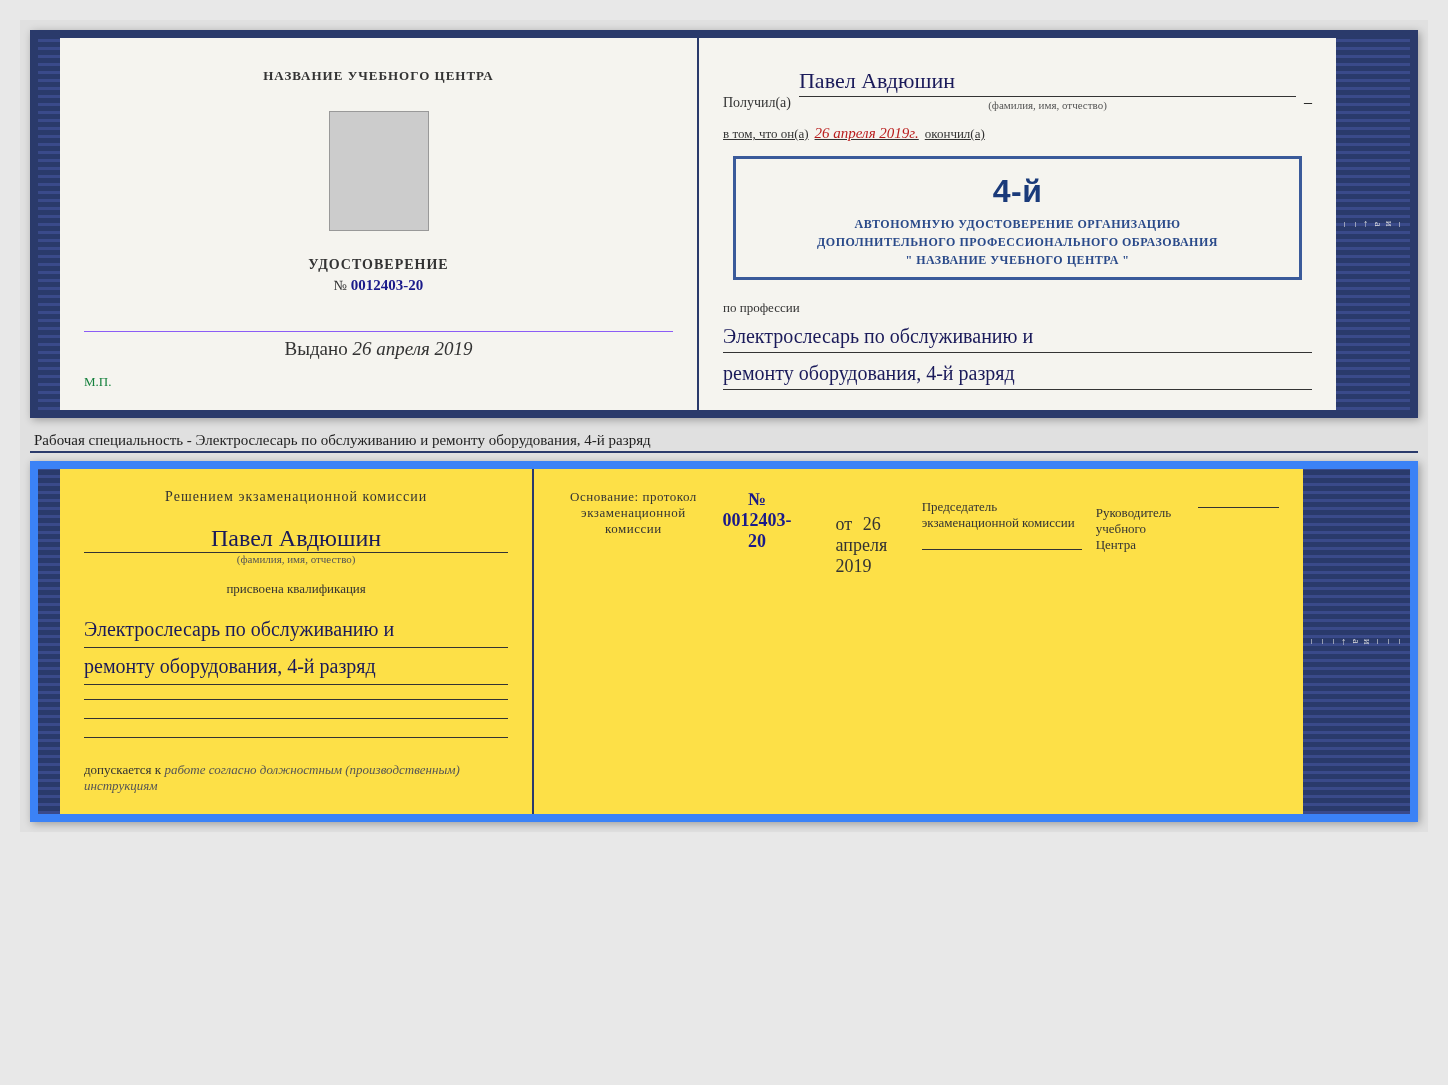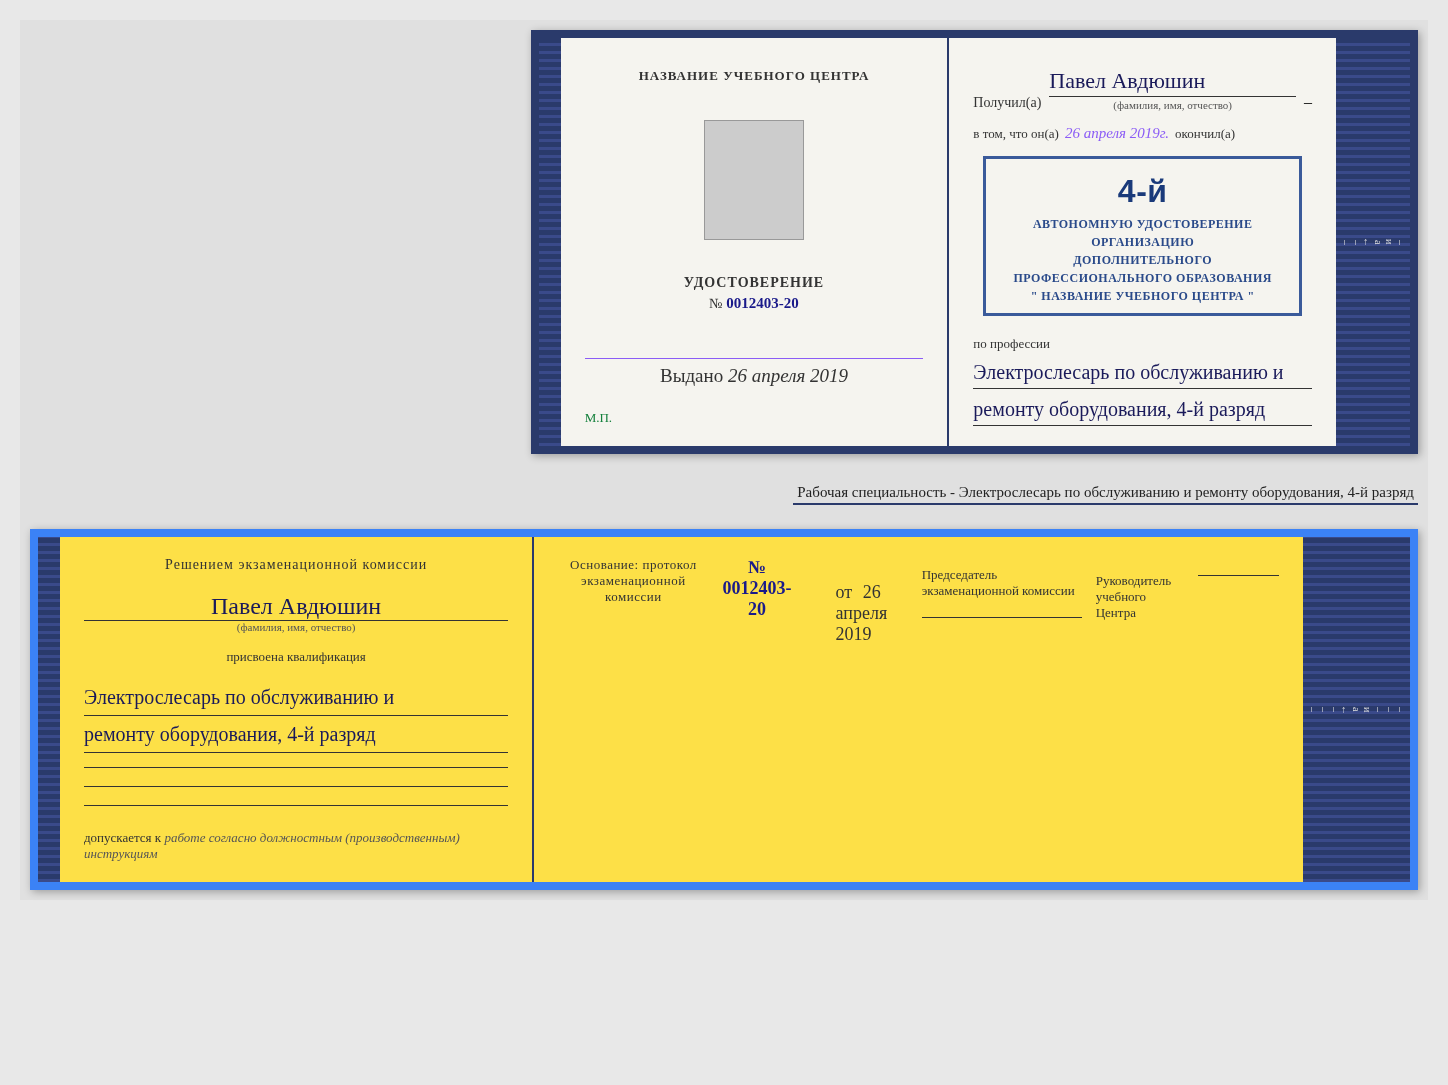--- a/index.html
+++ b/index.html
@@ -7,24 +7,23 @@
       background: #e8e8e8;
       font-family: 'Times New Roman', Times, serif;
       padding: 20px;
       width: 1448px;
       min-height: 1085px;
     }
 
     .page-wrapper {
       display: flex;
       flex-direction: column;
-      gap: 22px;
+      gap: 6px;
       background: #e0e0e0;
       padding: 10px;
-      align-items: flex-end;
     }
 
     
     .document-top {
       display: flex;
       border: 8px solid #2a3a6b;
       background: #f5f4ef;
       position: relative;
       box-shadow: 2px 2px 8px rgba(0,0,0,0.3);
     }
@@ -136,26 +135,27 @@
       margin-top: 2px;
     }
 
     .info-line {
       font-size: 13px;
       color: #333;
       display: flex;
       align-items: baseline;
       gap: 6px;
       flex-wrap: wrap;
+      text-decoration: underline;
     }
 
     .handwritten-date {
       font-family: 'Segoe Script', 'Brush Script MT', cursive;
       font-size: 15px;
-      color: #8b5cf6;
+      color: #b91c1c;
       font-style: italic;
     }
 
     .stamp-box {
       border: 3px solid #3a5a9a;
       color: #2a4a8a;
       padding: 8px 10px;
       font-size: 12px;
       font-weight: bold;
       letter-spacing: 0.5px;

